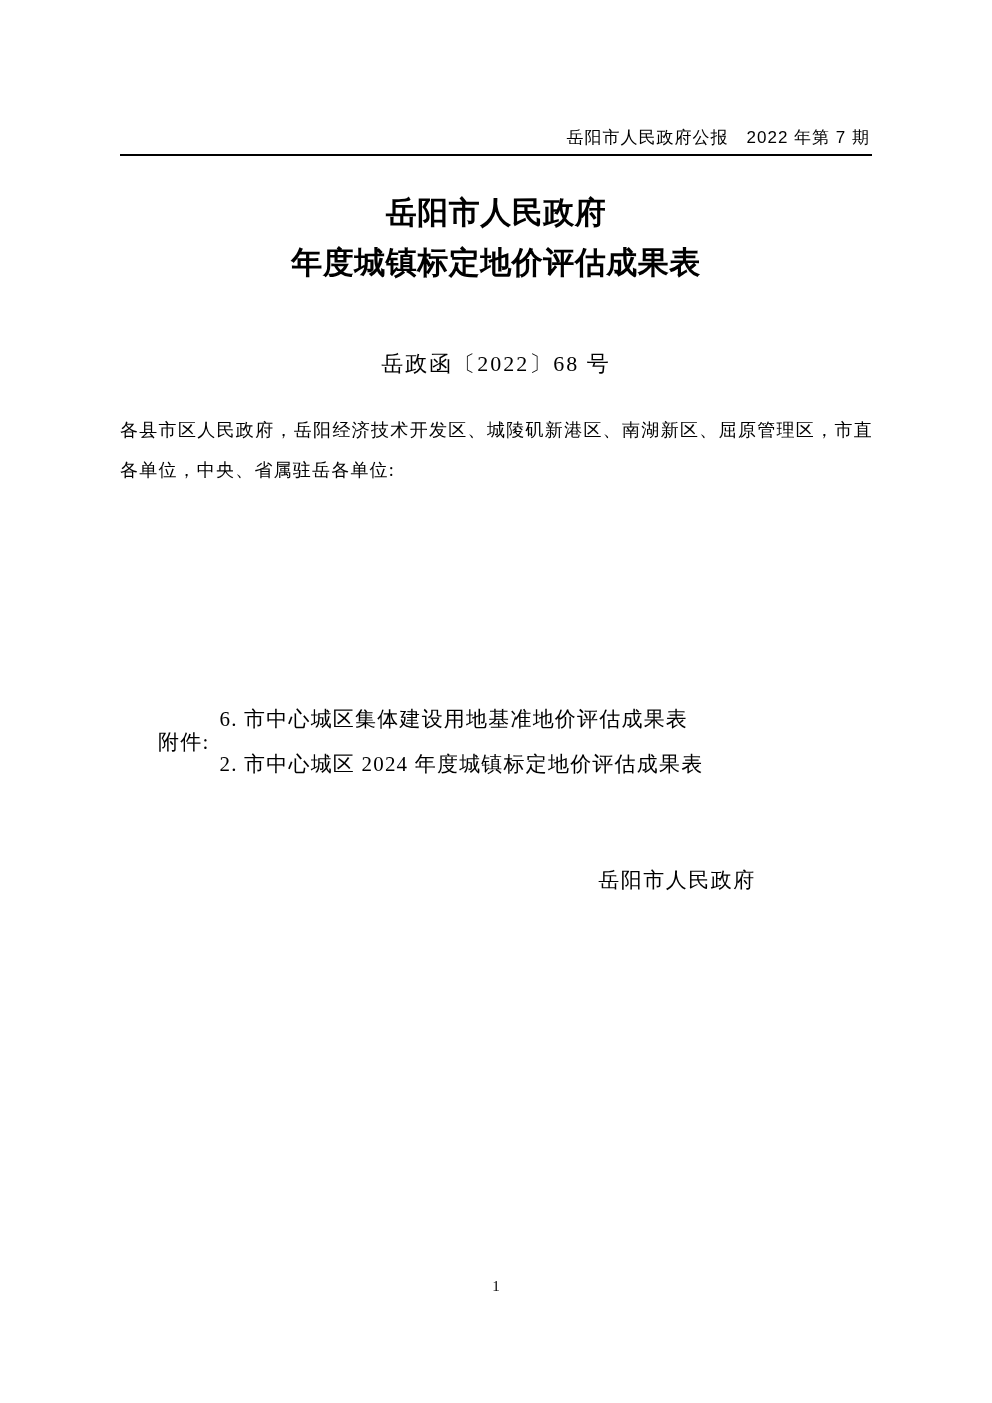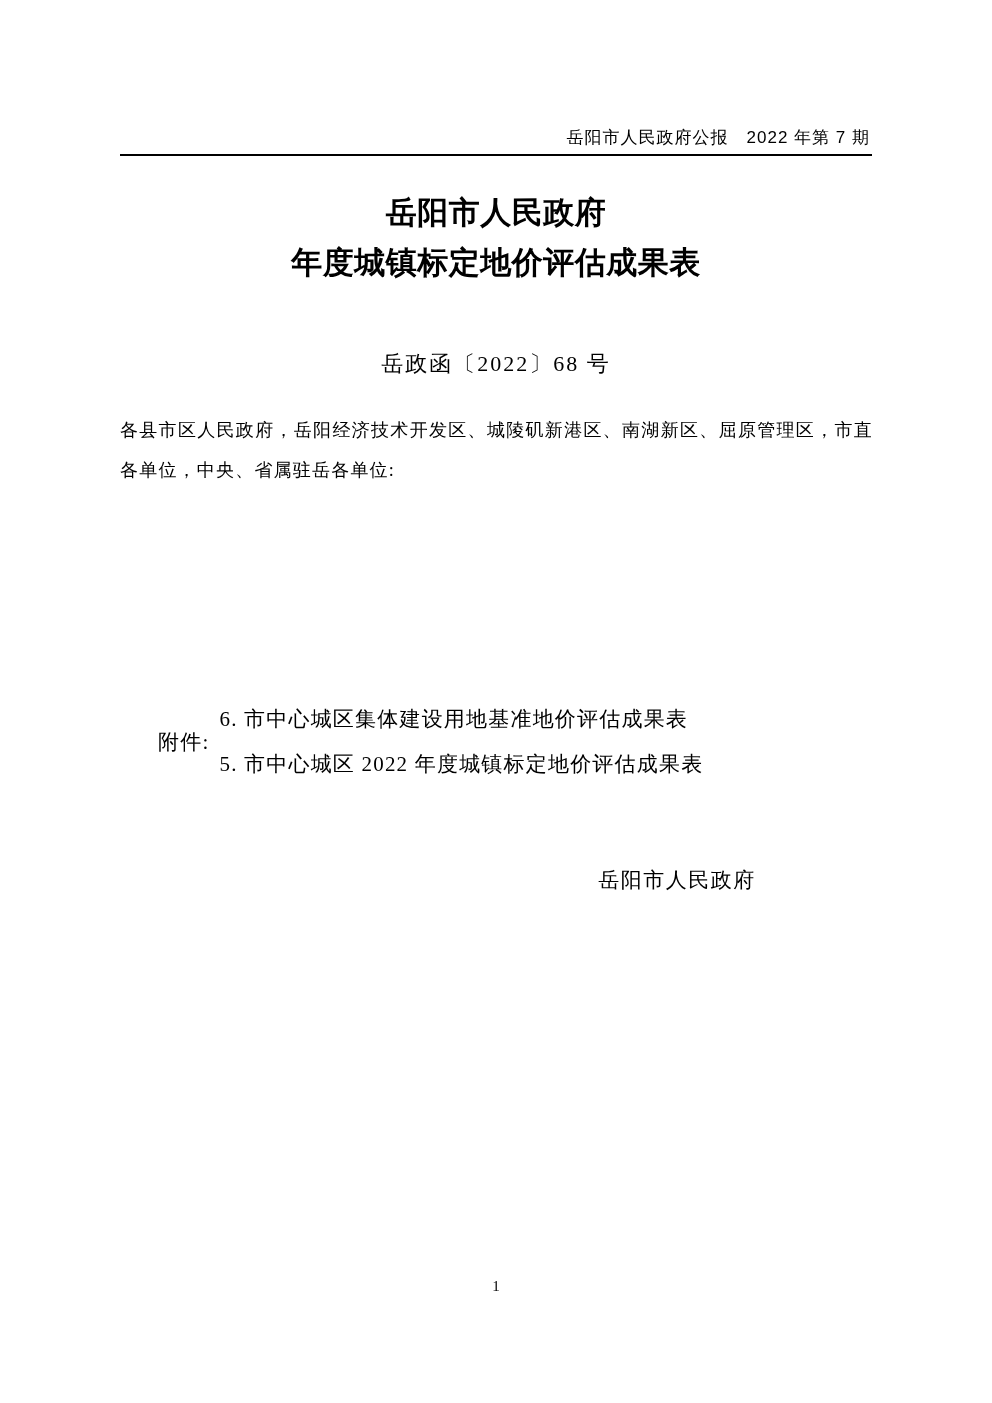--- a/index.html
+++ b/index.html
@@ -127,21 +127,21 @@
   <div class="doc-number">岳政函〔2022〕68 号</div>
 
   <div class="body-text">
     <p>各县市区人民政府，岳阳经济技术开发区、城陵矶新港区、南湖新区、屈原管理区，市直各单位，中央、省属驻岳各单位:</p>
   </div>
 
   <div class="attachments">
     <div class="attachments-label">附件:</div>
     <div>
       <div class="attachment-item">6. 市中心城区集体建设用地基准地价评估成果表</div>
-      <div class="attachment-item">5. 市中心城区 2022 年度城镇标定地价评估成果表</div>
+      <div class="attachment-item">2. 市中心城区 2024 年度城镇标定地价评估成果表</div>
     </div>
   </div>
 
   <div class="signature-block">
     <div>岳阳市人民政府</div>
   </div>
 
   <div class="page-footer">1</div>
 
 </div>

